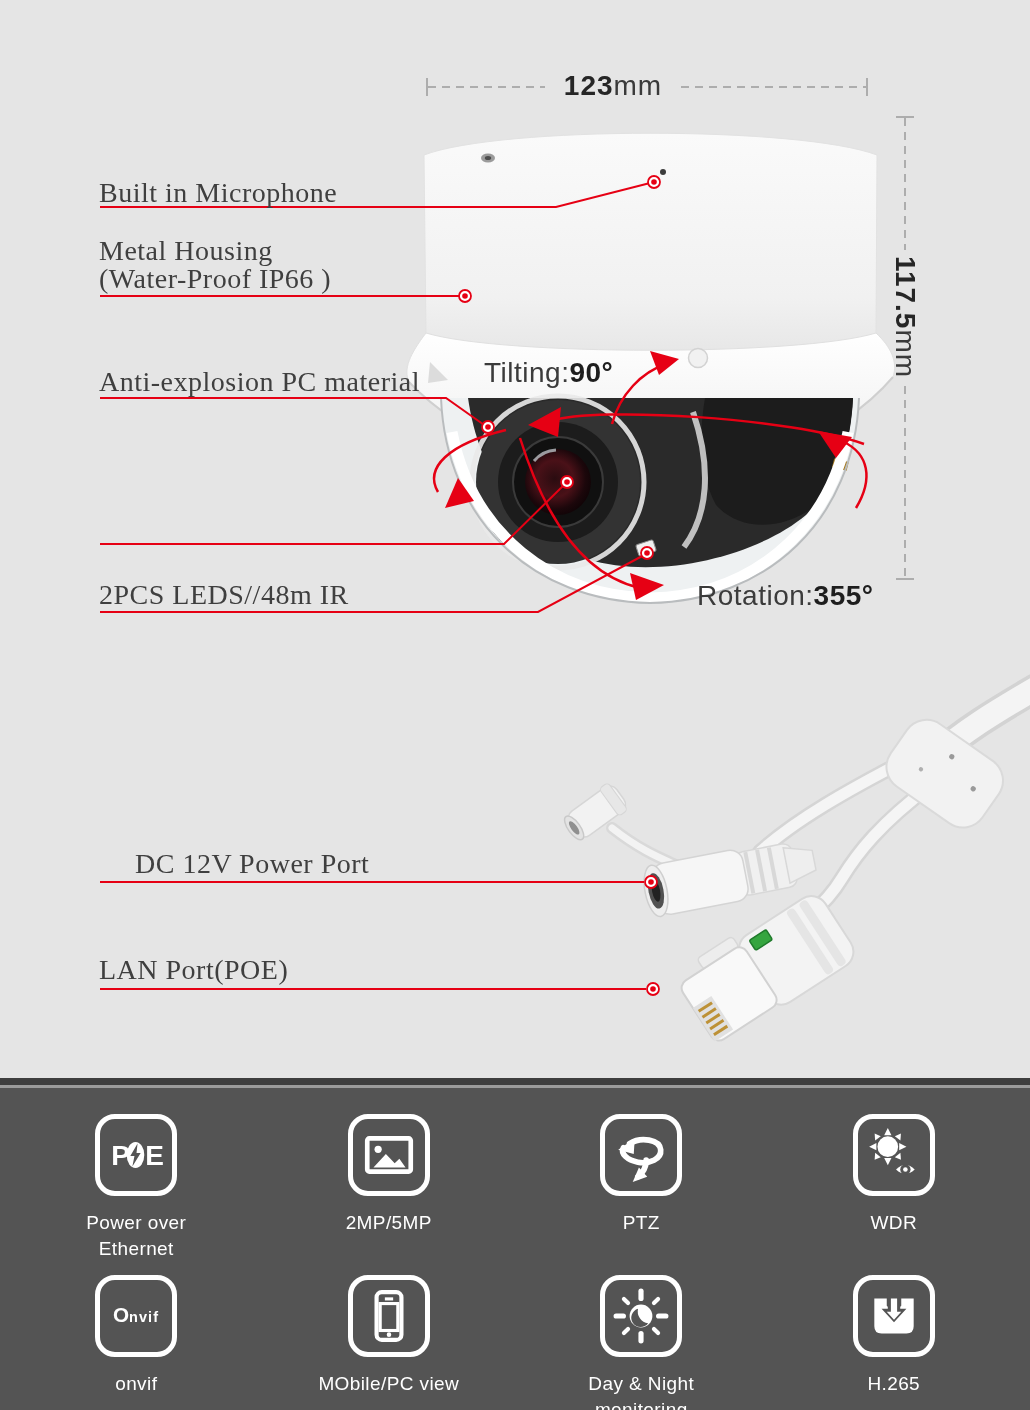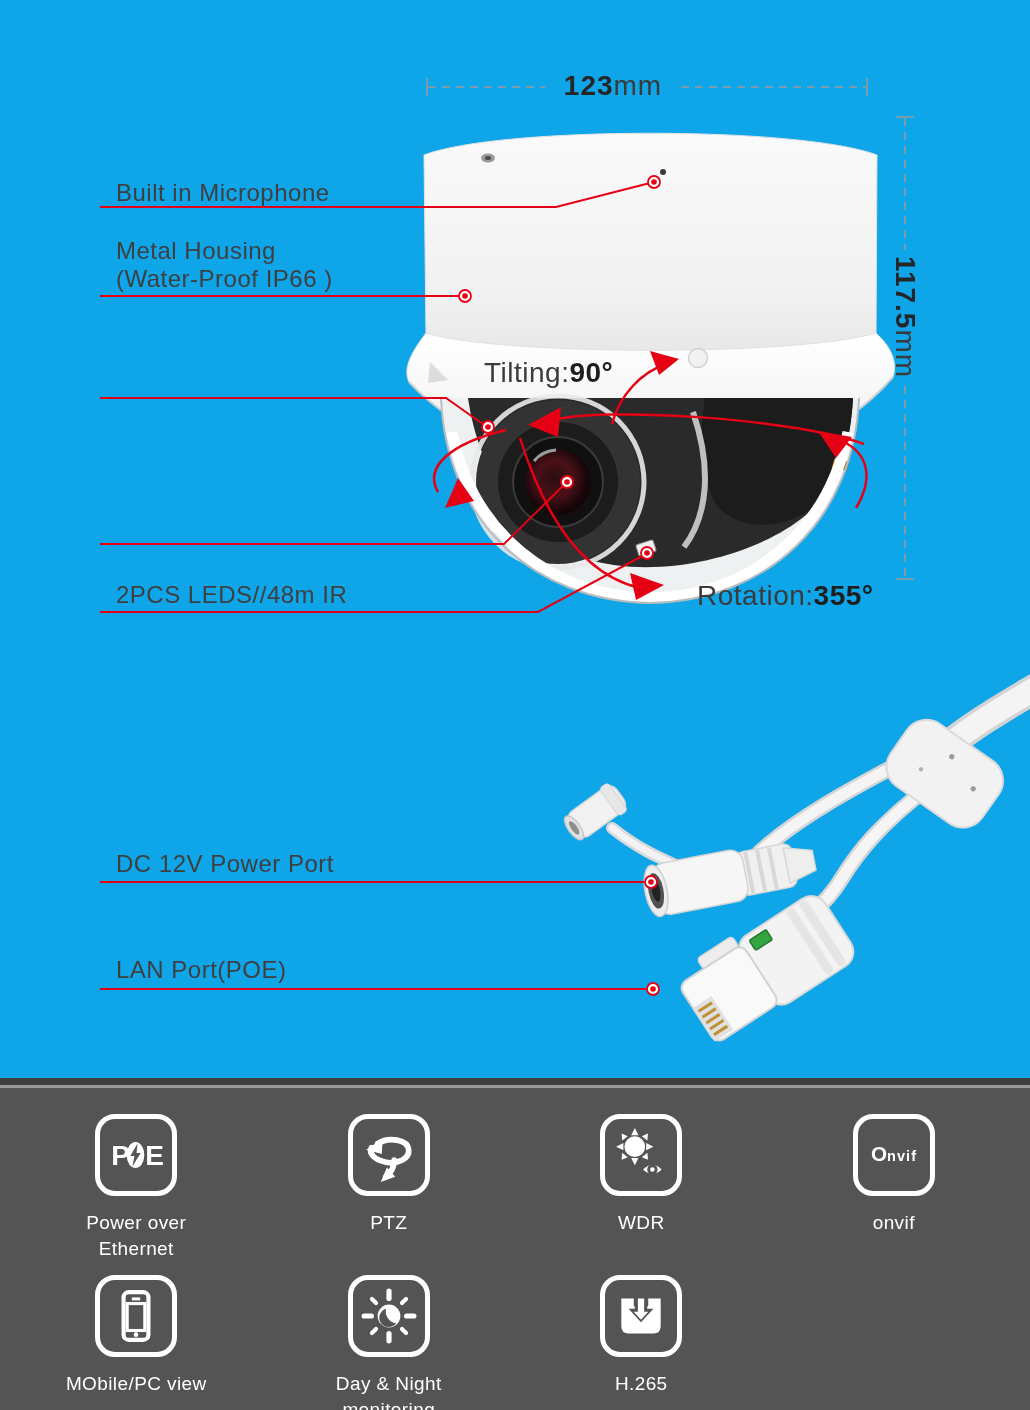--- a/index.html
+++ b/index.html
@@ -1,33 +1,33 @@
 <!DOCTYPE html>
 <html><head>
 <meta charset="utf-8">
 <style>
   html,body{margin:0;padding:0;background:#fff;}
-  .page{position:relative;width:1030px;height:1410px;background:#0ea5e9;overflow:hidden;
+  .page{position:relative;width:1030px;height:1410px;background:#e5e5e5;overflow:hidden;
         font-family:"Liberation Sans",sans-serif;}
   .art{position:absolute;left:0;top:0;width:1030px;height:1410px;display:block;}
 
   .dim{position:absolute;font-size:28px;color:#2d2d2d;letter-spacing:1px;white-space:nowrap;}
   .dim .v{font-weight:700;color:#262626;}
   .dim .u{font-weight:400;color:#3a3a3a;}
   .dim-w{left:613px;top:70px;transform:translateX(-50%);}
   .dim-h{left:905px;top:317px;transform:translate(-50%,-50%) rotate(90deg);}
 
-  .callout{position:absolute;left:116px;font-size:24px;color:#3f3f3f;letter-spacing:0.5px;
-           line-height:28px;white-space:pre-line;}
+  .callout{position:absolute;left:99px;font-size:28px;color:#3f3f3f;letter-spacing:0.5px;
+           line-height:28px;white-space:pre-line;font-family:Liberation Serif, serif;}
   .co-mic{top:179px;}
   .co-housing{top:237px;}
   .co-dome{top:368px;}
   .co-lens{top:512px;}
   .co-ir{top:581px;}
-  .co-power{top:850px;}
+  .co-power{top:850px;margin-left:36px;}
   .co-lan{top:956px;}
 
   .angle{position:absolute;font-size:28px;color:#3b3b3b;letter-spacing:0.5px;white-space:nowrap;}
   .angle .b{font-weight:700;color:#1e1e1e;}
   .angle-tilt{left:484px;top:357px;}
   .angle-rot{left:697px;top:580px;}
 
   .footer{position:absolute;left:0;top:1078px;width:1030px;height:332px;background:#545454;}
   .strip1{height:7px;background:#3e3e3e;}
   .strip2{height:3px;background:#9b9b9b;}
@@ -204,20 +204,21 @@
       <polygon points="679,359 650,351 659,375" fill="#e60014"></polygon>
     </g>
   </svg>
 
   <div class="dim dim-w"><span class="v">123</span><span class="u">mm</span></div>
   <div class="dim dim-h"><span class="v">117.5</span><span class="u">mm</span></div>
 
   <div class="callout co-mic">Built in Microphone</div>
   <div class="callout co-housing">Metal Housing
 (Water-Proof IP66 )</div>
+  <div class="callout co-dome">Anti-explosion PC material</div>
   <div class="callout co-ir">2PCS LEDS//48m IR</div>
   <div class="callout co-power">DC 12V Power Port</div>
   <div class="callout co-lan">LAN Port(POE)</div>
 
   <div class="angle angle-tilt"><span>Tilting:</span><span class="b">90°</span></div>
   <div class="angle angle-rot"><span>Rotation:</span><span class="b">355°</span></div>
 
   <div class="footer">
     <div class="strip1"></div>
     <div class="strip2"></div>
@@ -228,20 +229,30 @@
           <svg viewBox="0 0 56 56">
             <text x="4" y="38" font-size="27" font-weight="bold" fill="#ffffff" font-family="Liberation Sans, sans-serif">P</text>
             <ellipse cx="27.5" cy="28" rx="8.5" ry="12.5" fill="#ffffff"></ellipse>
             <path d="M29.5,17 L22.5,29 L26.5,29 L24.5,39 L32.5,26 L28.5,26 Z" fill="#545454"></path>
             <text x="37" y="38" font-size="27" font-weight="bold" fill="#ffffff" font-family="Liberation Sans, sans-serif">E</text>
           </svg>
         </div>
         <div class="feature-label">Power over Ethernet</div>
       </div>
 
+      <div class="feature">
+        <div class="icon-box">
+          <svg viewBox="0 0 56 56">
+            <rect x="7" y="12" width="42" height="32" rx="2" fill="none" stroke="#ffffff" stroke-width="4.5"></rect>
+            <circle cx="17.5" cy="22.5" r="3.5" fill="#ffffff"></circle>
+            <path d="M13,40 L25,27 L33.5,36 L38,31.5 L44,40 Z" fill="#ffffff"></path>
+          </svg>
+        </div>
+        <div class="feature-label">2MP/5MP</div>
+      </div>
 
       <div class="feature">
         <div class="icon-box">
           <svg viewBox="0 0 56 56">
             <path d="M17,17 C28,10 46,13 47,23 C48,32 36,37 25,35 C15,33 8,27 11,21" fill="none" stroke="#ffffff" stroke-width="5.5" stroke-linecap="round"></path>
             <polygon points="6,23 22,12 21,27" fill="#ffffff"></polygon>
             <path d="M33,33 C33,40 30,45 25,49" fill="none" stroke="#ffffff" stroke-width="5.5" stroke-linecap="round"></path>
             <polygon points="20,54 34,49 26,40" fill="#ffffff"></polygon>
           </svg>
         </div>

